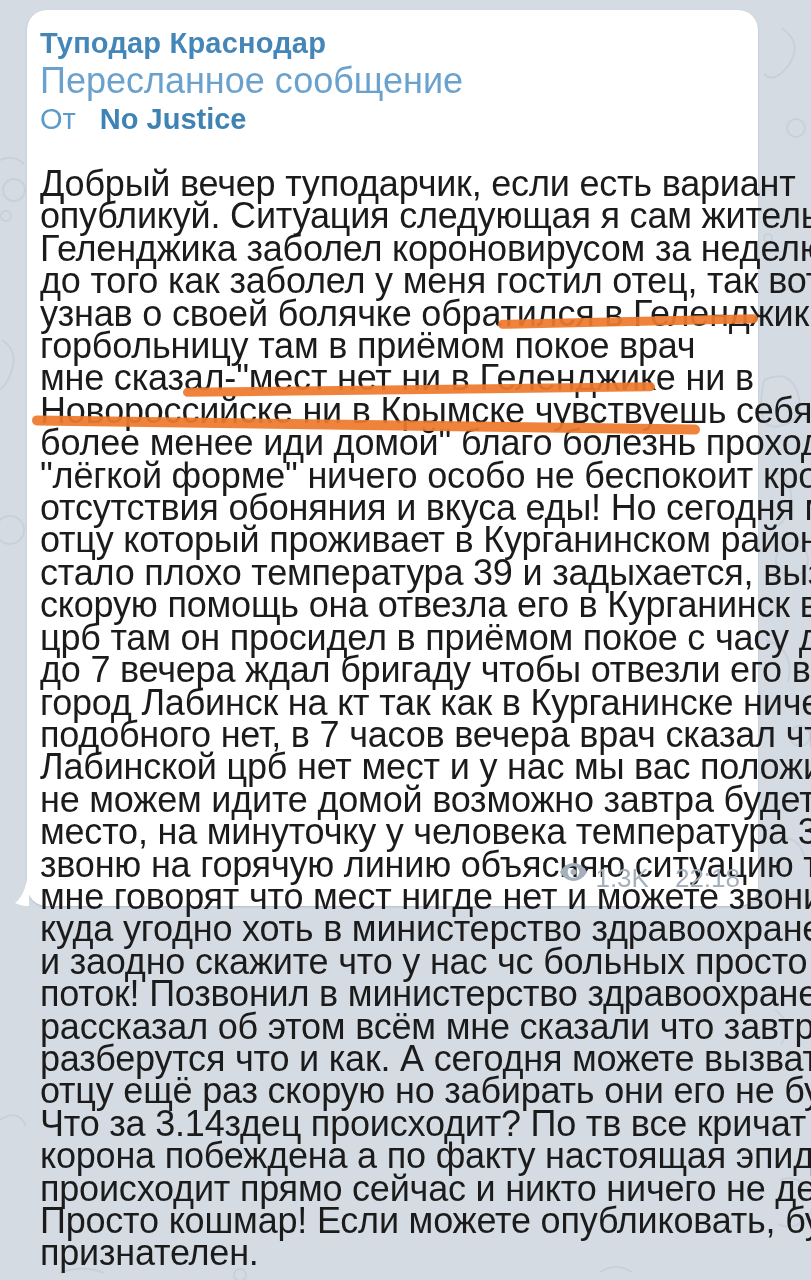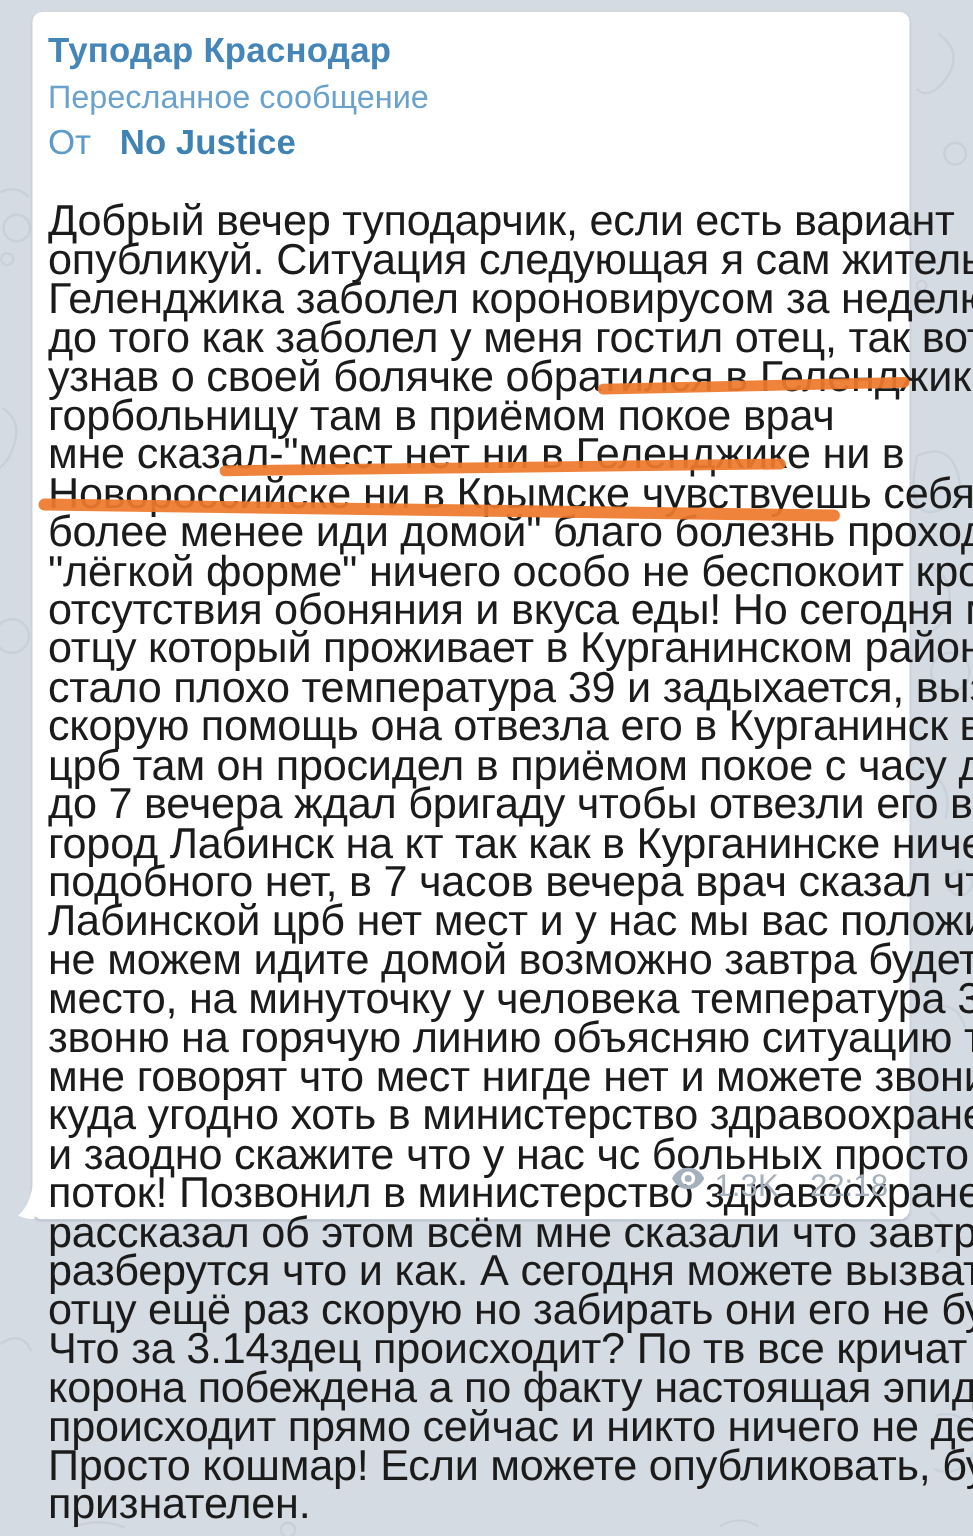--- a/index.html
+++ b/index.html
@@ -8,34 +8,34 @@
     background:#d5dbe2;
     overflow:hidden;
     position:relative;
     font-family:"Liberation Sans", sans-serif;
   }
   .bg-doodles{position:absolute;left:0;top:0;width:811px;height:1280px;}
 
   .bubble{
     position:absolute;
     left:27px;top:10px;
-    width:731px;height:1006px;
+    width:731px;height:896px;
     background:#ffffff;
-    border-radius:8px;
+    border-radius:20px;
     box-shadow:0 1px 2px rgba(90,105,125,0.25);
   }
   .tail{position:absolute;left:-12px;bottom:0;}
 
   .header{position:absolute;left:13px;top:14px;width:700px;}
   .channel-title{
     font-size:29px;font-weight:bold;color:#4586b8;
     line-height:38px;letter-spacing:0.2px;
   }
   .forwarded{
-    font-size:27px;color:#6aa2cd;line-height:38px;
+    font-size:36px;color:#6aa2cd;line-height:38px;
   }
   .from-line{font-size:29px;line-height:38px;color:#5c9bc9;}
   .from-name{font-weight:bold;color:#3f83b5;margin-left:24px;}
 
   .body-text{
     position:absolute;left:13px;top:158px;
     width:706px;
     font-size:36px;line-height:32.4px;
     color:#1b1b1b;
     letter-spacing:-0.2px;

